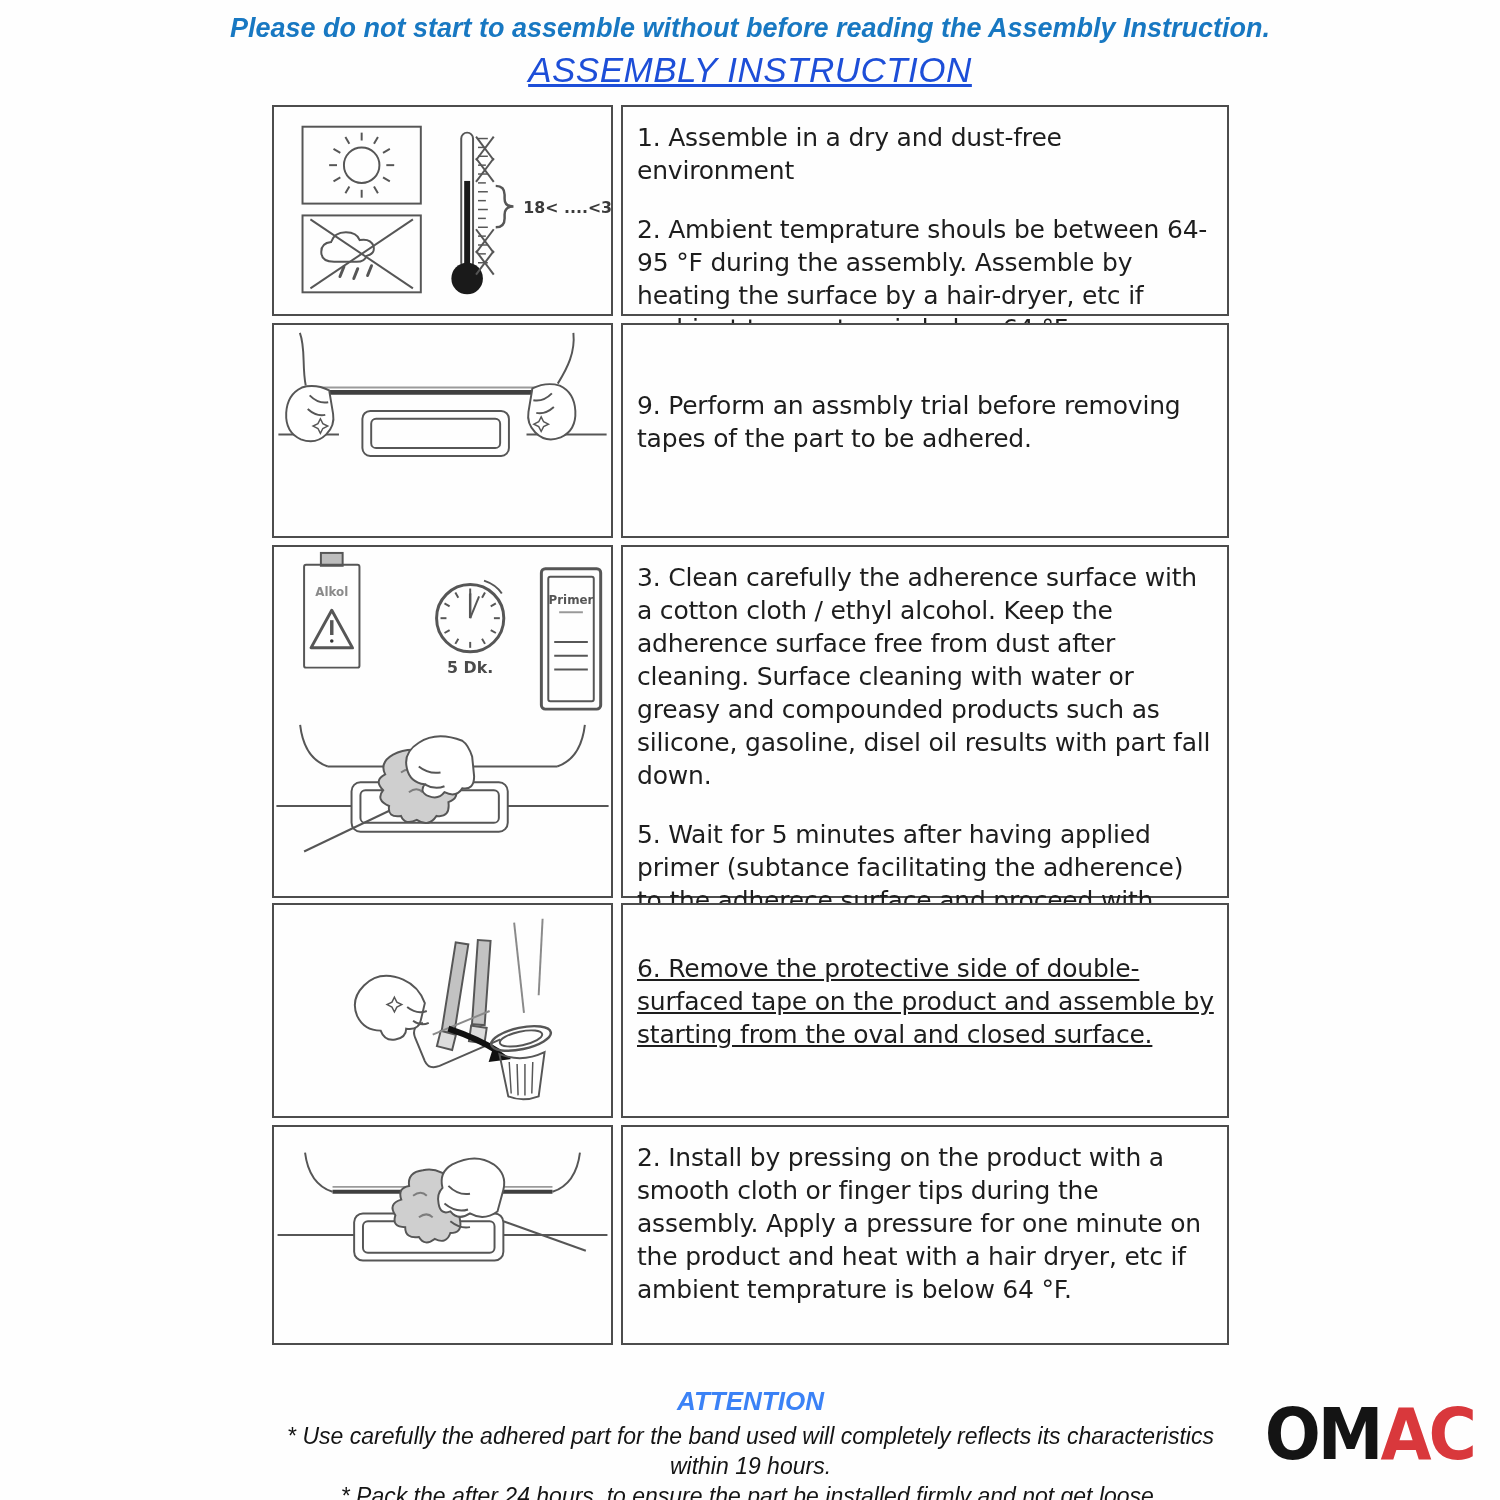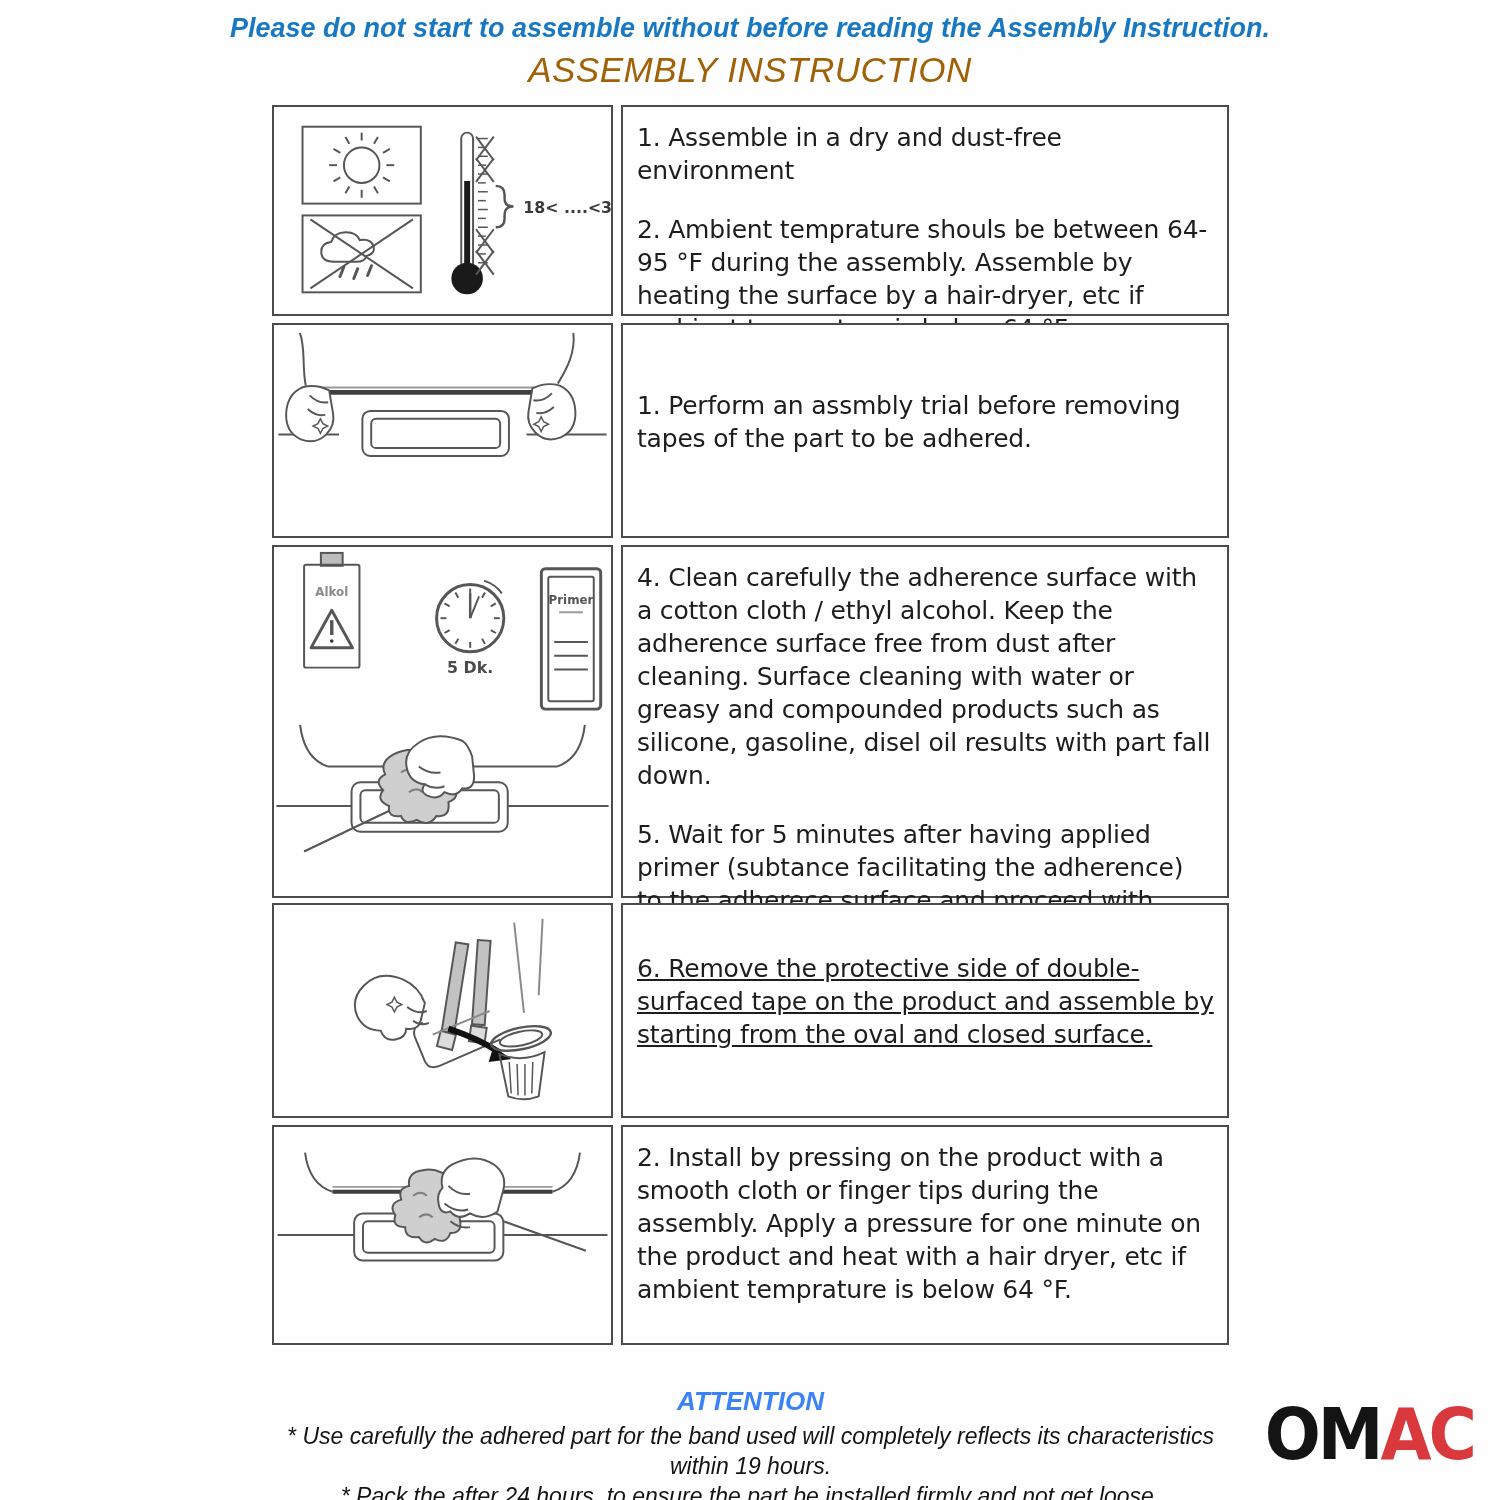--- a/index.html
+++ b/index.html
@@ -3,21 +3,21 @@
 <meta charset="utf-8">
 <style>
   html,body{margin:0;padding:0;background:#ffffff;}
   .page{position:relative;width:1500px;height:1500px;background:#fefefe;overflow:hidden;
         font-family:"DejaVu Sans",sans-serif;color:#1d1d1d;}
   .notice{position:absolute;top:13px;left:0;width:100%;text-align:center;
           font-family:"Liberation Sans",sans-serif;font-style:italic;font-weight:bold;
           font-size:27px;color:#1878c2;}
   .title{position:absolute;top:50px;left:0;width:100%;text-align:center;
          font-family:"Liberation Sans",sans-serif;font-style:italic;font-weight:400;
-         font-size:35px;color:#a16207;letter-spacing:.5px;}
+         font-size:35px;color:#1d4ed8;letter-spacing:.5px;text-decoration:underline;}
   .cell{position:absolute;border:2px solid #4c4c4c;background:#fefefe;box-sizing:border-box;}
   .img-cell{left:272px;width:341px;}
   .img-cell svg{width:100%;height:100%;display:block;}
   .txt-cell{left:621px;width:608px;padding:14px 12px 22px 14px;display:flex;flex-direction:column;}
   .txt-cell p{margin:0 0 26px;font-size:25px;line-height:33px;letter-spacing:-0.2px;}
   .v-center{justify-content:center;}
   .v-center p{margin:0 0 10px;}
   .r1{top:105px;height:211px;}
   .r2{top:323px;height:215px;}
   .r3{top:545px;height:353px;}
@@ -130,21 +130,21 @@
         <g>
           <path d="M290,62 q15,7 16,26 q1,20 -15,27 q-15,6 -26,-5 q-9,-9 -7,-21 l4,-24 q14,-7 28,-3 z" fill="#fff"></path>
           <path d="M282,70 q-9,9 -19,7"></path>
           <path d="M284,84 q-9,8 -18,6"></path>
           <path d="M271,94 l2.5,5 5,2.5 -5,2.5 -2.5,5 -2.5,-5 -5,-2.5 5,-2.5 z" stroke-width="1.5"></path>
         </g>
       </g>
     </svg>
   </div>
   <div class="cell txt-cell r2 v-center">
-    <p>1. Perform an assmbly trial before removing tapes of the part to be adhered.</p>
+    <p>9. Perform an assmbly trial before removing tapes of the part to be adhered.</p>
   </div>
 
   <div class="cell img-cell r3">
     <svg viewBox="0 0 340 353">
       <g fill="none" stroke="#565656" stroke-width="2">
         <g>
           <rect x="47" y="6" width="22" height="13" fill="#bdbdbd"></rect>
           <rect x="30" y="18" width="56" height="104" rx="2"></rect>
           <text x="58" y="50" font-size="12" font-weight="bold" fill="#8a8a8a" stroke="none" text-anchor="middle">Alkol</text>
           <g>
@@ -195,21 +195,21 @@
             <path d="M136,248 q8,-6 14,0" stroke="#7d7d7d"></path>
             <path d="M190,196 q-26,-10 -44,2 q-16,10 -12,26 q3,14 18,16 q-6,8 4,12 q10,4 16,-4 q12,6 18,-4 q12,2 12,-12 l-2,-20 q-4,-12 -10,-16 z" fill="#fff"></path>
             <path d="M146,222 q10,8 22,6"></path>
             <path d="M152,240 q10,6 20,2"></path>
           </g>
         </g>
       </g>
     </svg>
   </div>
   <div class="cell txt-cell r3">
-    <p>4. Clean carefully the adherence surface with a cotton cloth / ethyl alcohol. Keep the adherence surface free from dust after cleaning. Surface cleaning with water or greasy and compounded products such as silicone, gasoline, disel oil results with part fall down.</p>
+    <p>3. Clean carefully the adherence surface with a cotton cloth / ethyl alcohol. Keep the adherence surface free from dust after cleaning. Surface cleaning with water or greasy and compounded products such as silicone, gasoline, disel oil results with part fall down.</p>
     <p>5. Wait for 5 minutes after having applied primer (subtance facilitating the adherence) to the adherece surface and proceed with theassembly afterwards.</p>
   </div>
 
   <div class="cell img-cell r4">
     <svg viewBox="0 0 340 215">
       <g fill="none" stroke="#565656" stroke-width="2">
         <path d="M243,18 L253,110" stroke="#8a8a8a"></path>
         <path d="M272,14 L268,92" stroke="#8a8a8a"></path>
         <g>
           <rect x="169" y="38" width="13" height="92" fill="#c2c2c2" transform="rotate(9 176 130)"></rect>

